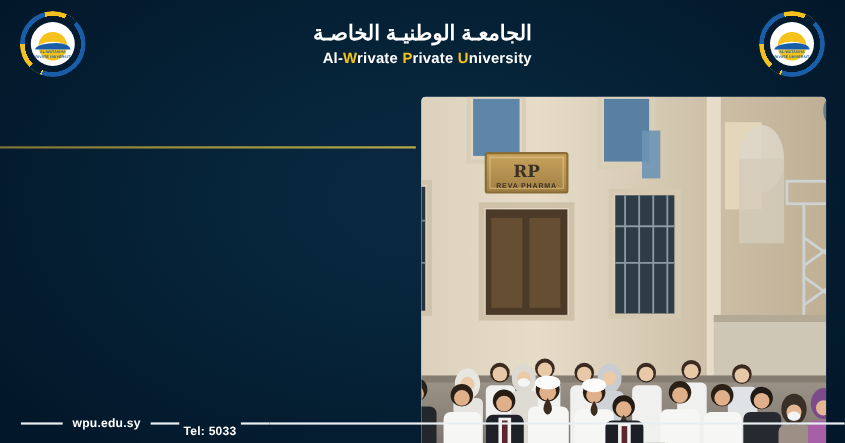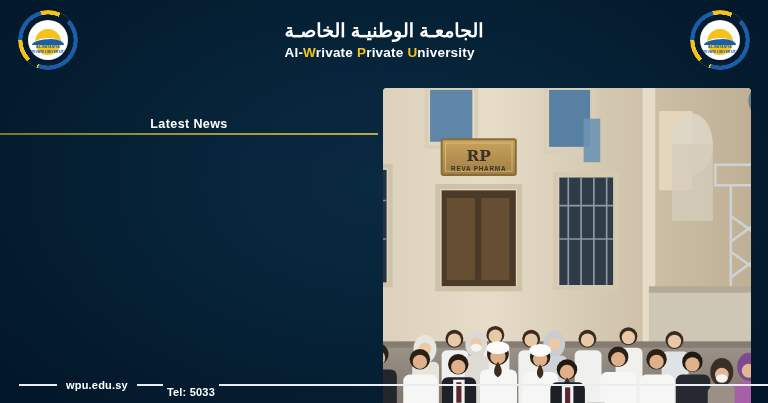--- a/index.html
+++ b/index.html
@@ -15,21 +15,21 @@
     background:
       radial-gradient(ellipse 480px 300px at 50% 45%, #0a2a42 0%, #062338 45%, #03172a 100%);
     overflow:hidden;
   }
 
   
   .header{
     position:absolute; left:0; top:0; width:768px; height:80px;
     display:flex; align-items:center; justify-content:center;
   }
-  .header-titles{ text-align:left; line-height:1.12; }
+  .header-titles{ text-align:right; line-height:1.12; }
   .title-ar{
     font-size:19px; font-weight:bold; color:#ffffff;
     letter-spacing:.5px; direction:rtl;
   }
   .title-en{
     font-size:13.5px; font-weight:bold; color:#ffffff;
     margin-top:4px; letter-spacing:.2px;
   }
   .title-en .hl{ color:#f5c21b; }
 
@@ -157,21 +157,20 @@
       <div class="logo-sun"></div>
       <div class="logo-wave"></div>
       <div class="logo-wave2"></div>
       <div class="logo-txt">
         <div>AL-WATANIYA</div>
         <div>PRIVATE UNIVERSITY</div>
       </div>
     </div>
   </div>
 
-  <div class="latest-news">Latest News</div>
   <div class="gold-rule"></div>
 
 
   <div class="photo">
     <svg viewBox="0 0 368 272" preserveAspectRatio="xMidYMid slice">
       <defs>
         <linearGradient id="sky" x1="0" y1="0" x2="0" y2="1">
           <stop offset="0%" stop-color="#7fb6dd"></stop>
           <stop offset="100%" stop-color="#bcd7e8"></stop>
         </linearGradient>

